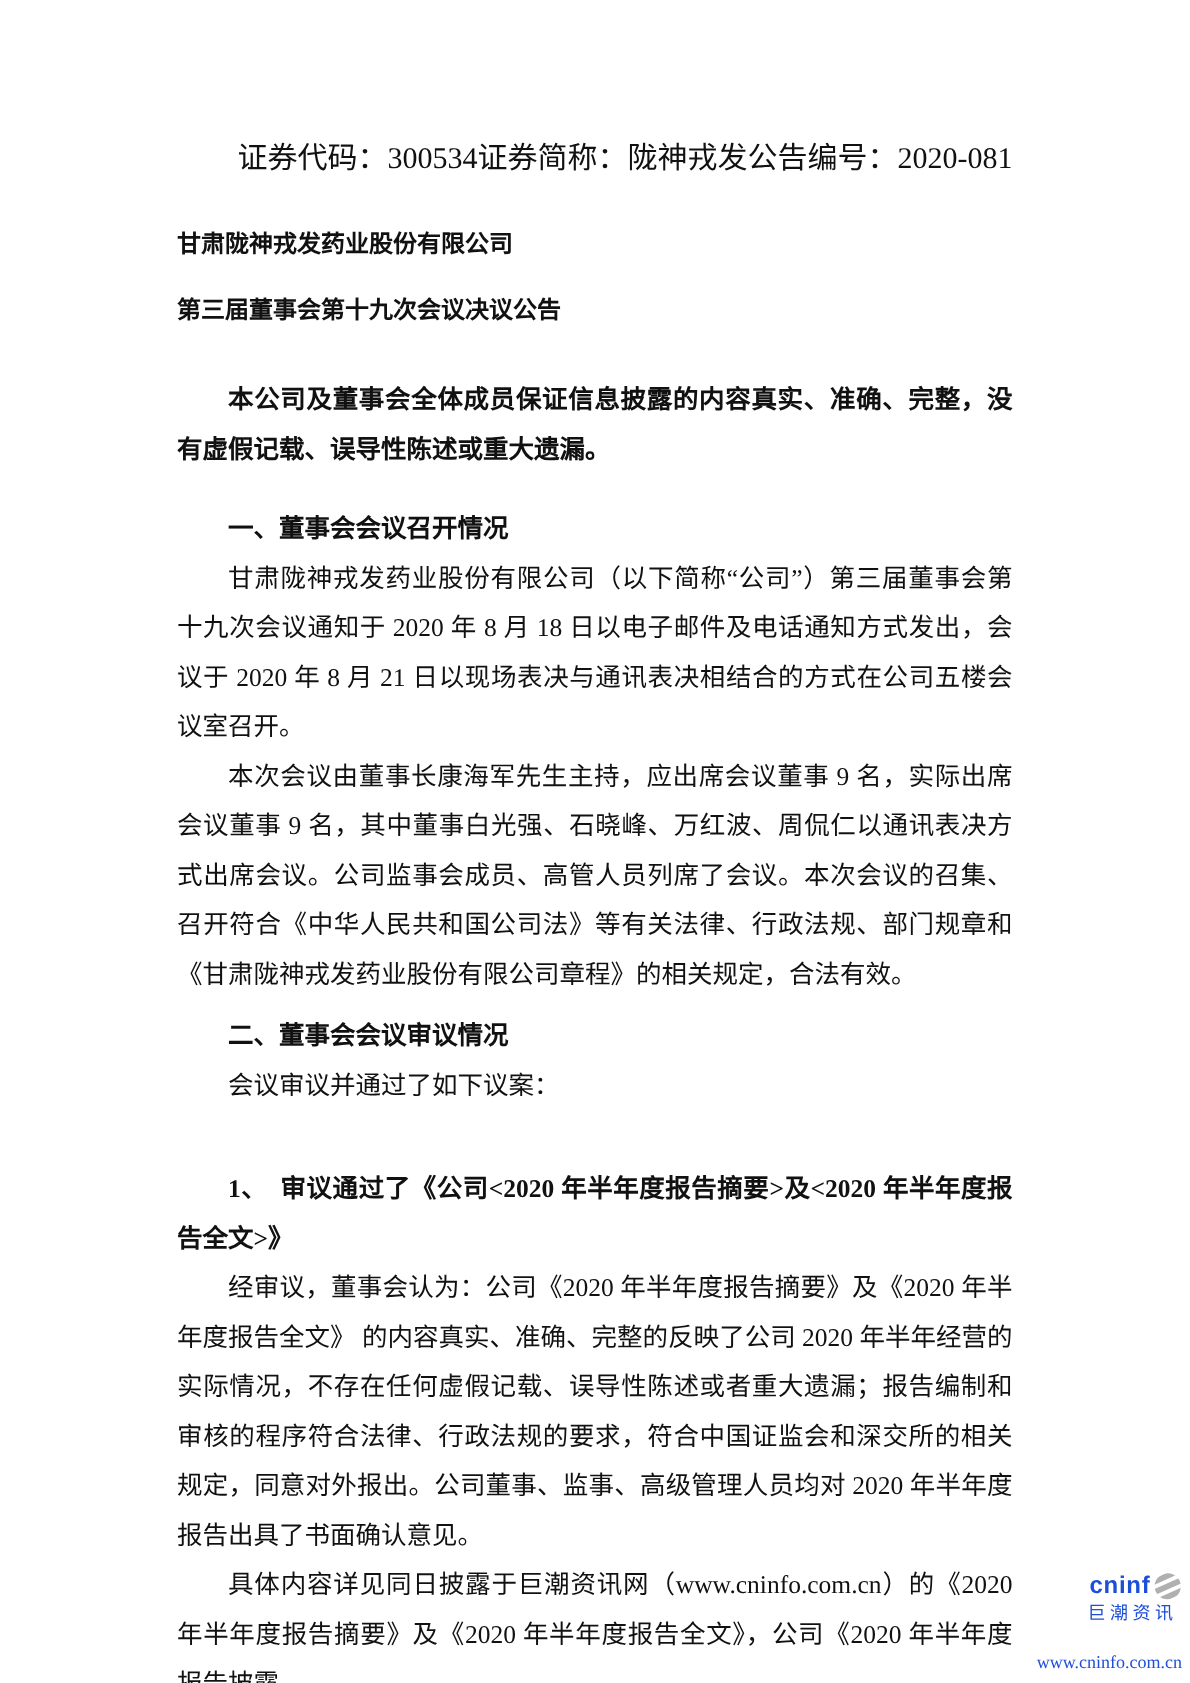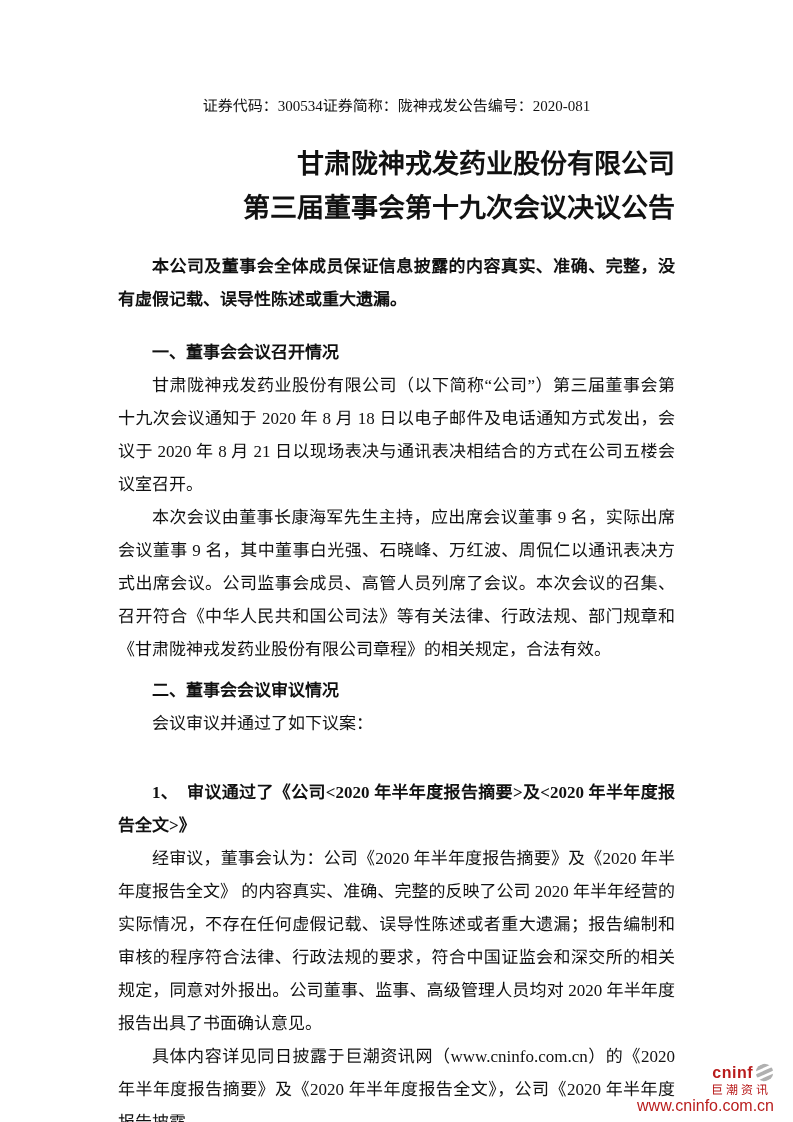--- a/index.html
+++ b/index.html
@@ -20,30 +20,30 @@
   .content {
     position: absolute;
     left: 118px;
     top: 96px;
     width: 557px;
     font-size: 17px;
     line-height: 33px;
   }
   .doc-header {
     display: flex;
-    justify-content: center;
+    justify-content: flex-end;
     align-items: baseline;
-    font-size: 15px;
+    font-size: 20px;
     line-height: 20px;
     white-space: nowrap;
   }
   .doc-title {
     margin-top: 26px;
-    text-align: right;
-    font-size: 27px;
+    text-align: left;
+    font-size: 16px;
     line-height: 44px;
     font-weight: bold;
   }
   .notice {
     margin: 20px 0 0 0;
     font-weight: bold;
     text-indent: 2em;
     text-align: justify;
   }
   .sec-heading {
@@ -61,24 +61,24 @@
     margin: 0;
     text-indent: 2em;
     text-align: justify;
   }
   .para.bold {
     font-weight: bold;
     margin-top: 36px;
   }
   .cninfo-logo {
     position: absolute;
-    right: 19px;
+    right: 5px;
     bottom: 8px;
     text-align: right;
-    color: #b91c1c;
+    color: #1d4ed8;
     line-height: 1;
     user-select: none;
   }
   .cninfo-row {
     display: flex;
     align-items: center;
     justify-content: flex-end;
     gap: 2px;
   }
   .cninfo-wordmark {
@@ -93,23 +93,23 @@
     display: inline-block;
   }
   .cninfo-cn {
     font-family: "Liberation Sans", "DejaVu Sans", sans-serif;
     font-size: 12px;
     letter-spacing: 3px;
     margin-top: 2px;
     margin-right: 3px;
   }
   .cninfo-url {
-    font-family: Liberation Sans, sans-serif;
-    font-size: 16px;
-    margin-top: 2px;
+    font-family: Liberation Serif, serif;
+    font-size: 12px;
+    margin-top: 21px;
   }
 </style>
 </head>
 <body>
 
 <div class="page">
   <div class="content">
 
     <div class="doc-header">
       <span>证券代码：300534</span>

